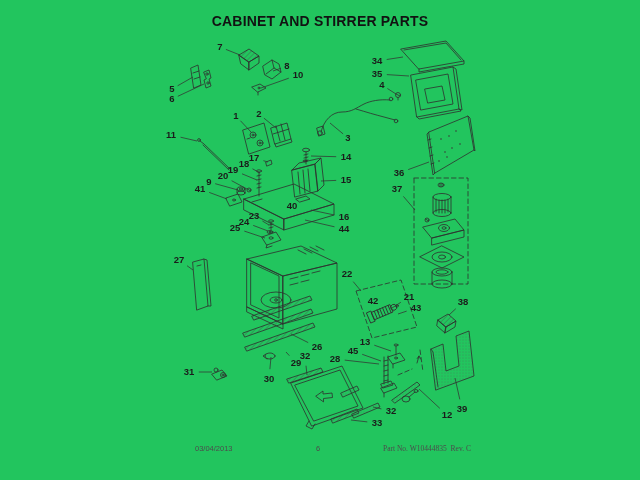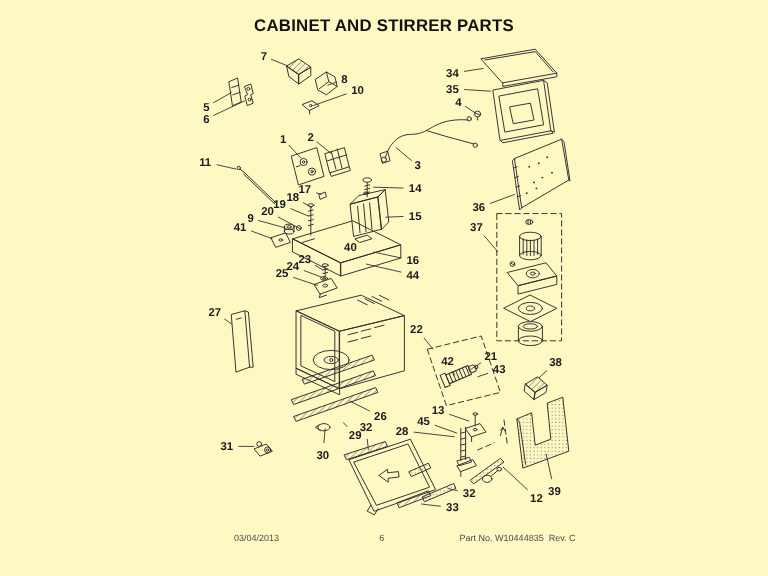--- a/index.html
+++ b/index.html
@@ -1,24 +1,24 @@
 <!DOCTYPE html>
 <html><head>
 <meta charset="utf-8">
 <style>
   * { margin:0; padding:0; box-sizing:border-box; }
   html,body { width:640px; height:480px; background:#ffffff; font-family:"Liberation Sans", sans-serif; }
-  .page { position:relative; width:640px; height:480px; background:#fef9c3; overflow:hidden; }
+  .page { position:relative; width:640px; height:480px; background:#22c55e; overflow:hidden; }
   .title { position:absolute; top:13px; left:0; width:100%; text-align:center;
            font-weight:bold; font-size:14px; color:#121212; letter-spacing:.2px; }
   svg.diagram { position:absolute; left:0; top:0; width:640px; height:480px; }
   .footer span { position:absolute; font-size:7.5px; color:#4c4c4c; white-space:pre; }
   .f-date { left:167px; top:444px;margin-left:28px; }
   .f-page { left:316px; top:444px; }
-  .f-part { left:383px; top:444px; }
+  .f-part { left:383px; top:444px;font-family:Liberation Serif, serif; }
   .callout { font-size:9.5px; font-weight:bold; fill:#1b1b1b; text-anchor:middle; }
   .leader { stroke:#333; stroke-width:.75; fill:none; }
   .art { stroke:#2e2e2e; stroke-width:.8; fill:none; stroke-linejoin:round; stroke-linecap:round; }
   .dash { stroke-dasharray:4.5 3; }
   .dot { fill:#3a3a3a; stroke:none; }
 </style>
 </head>
 <body>
 
 <div class="page">

